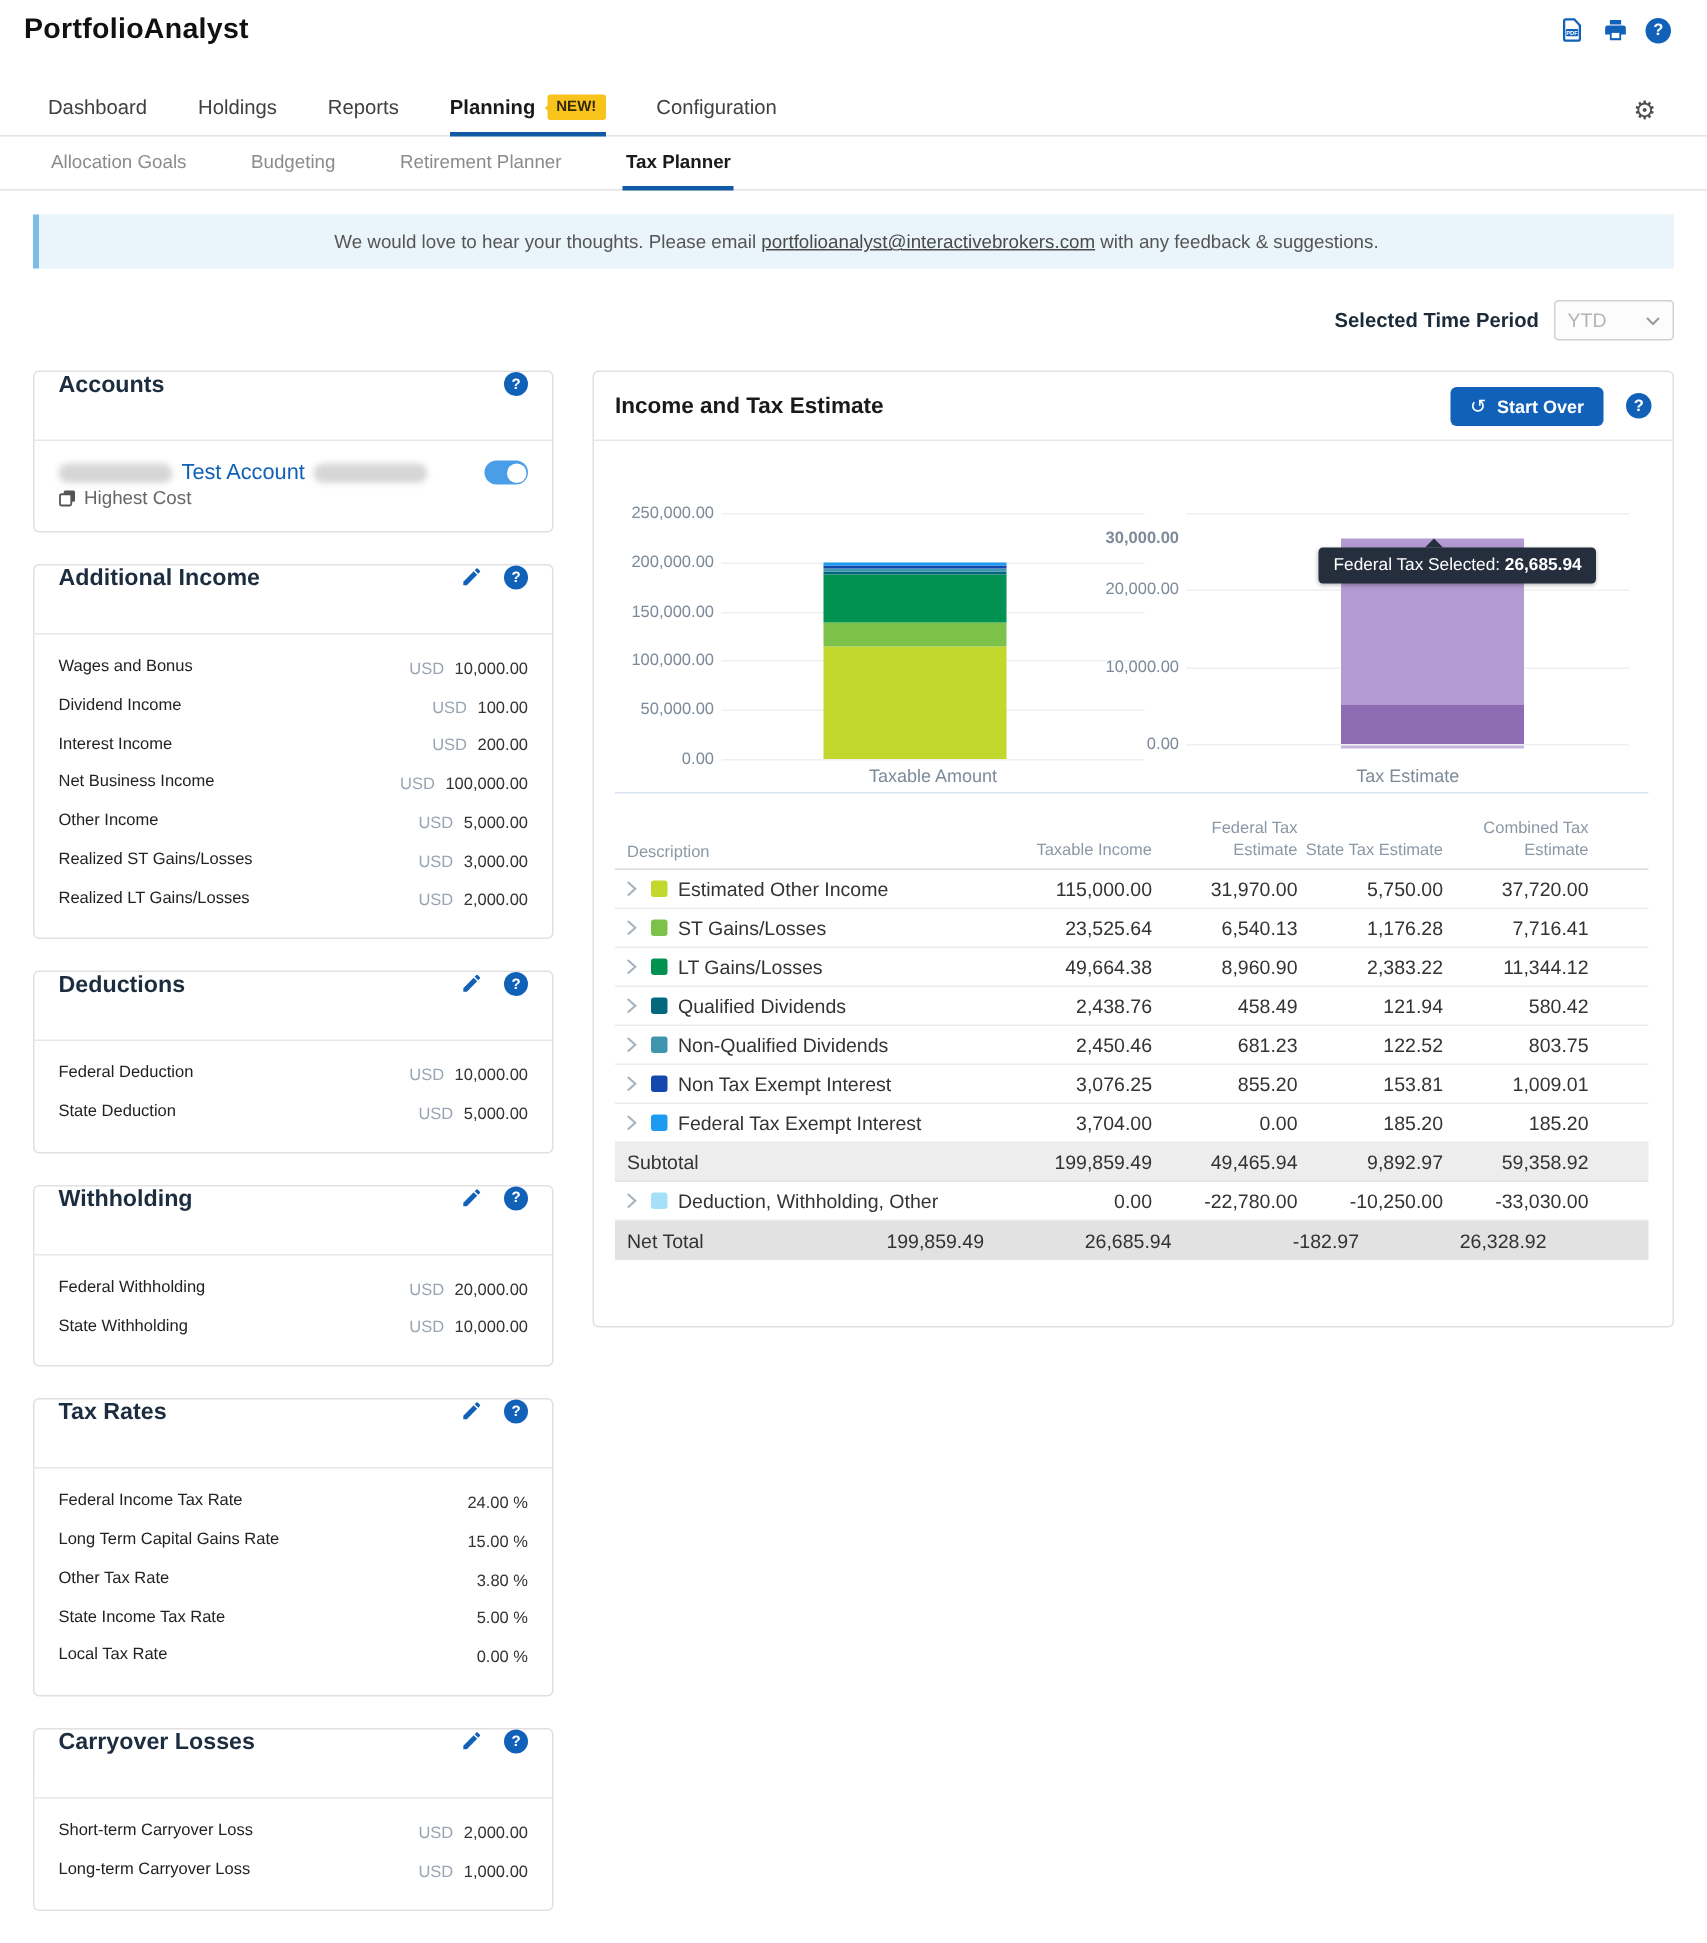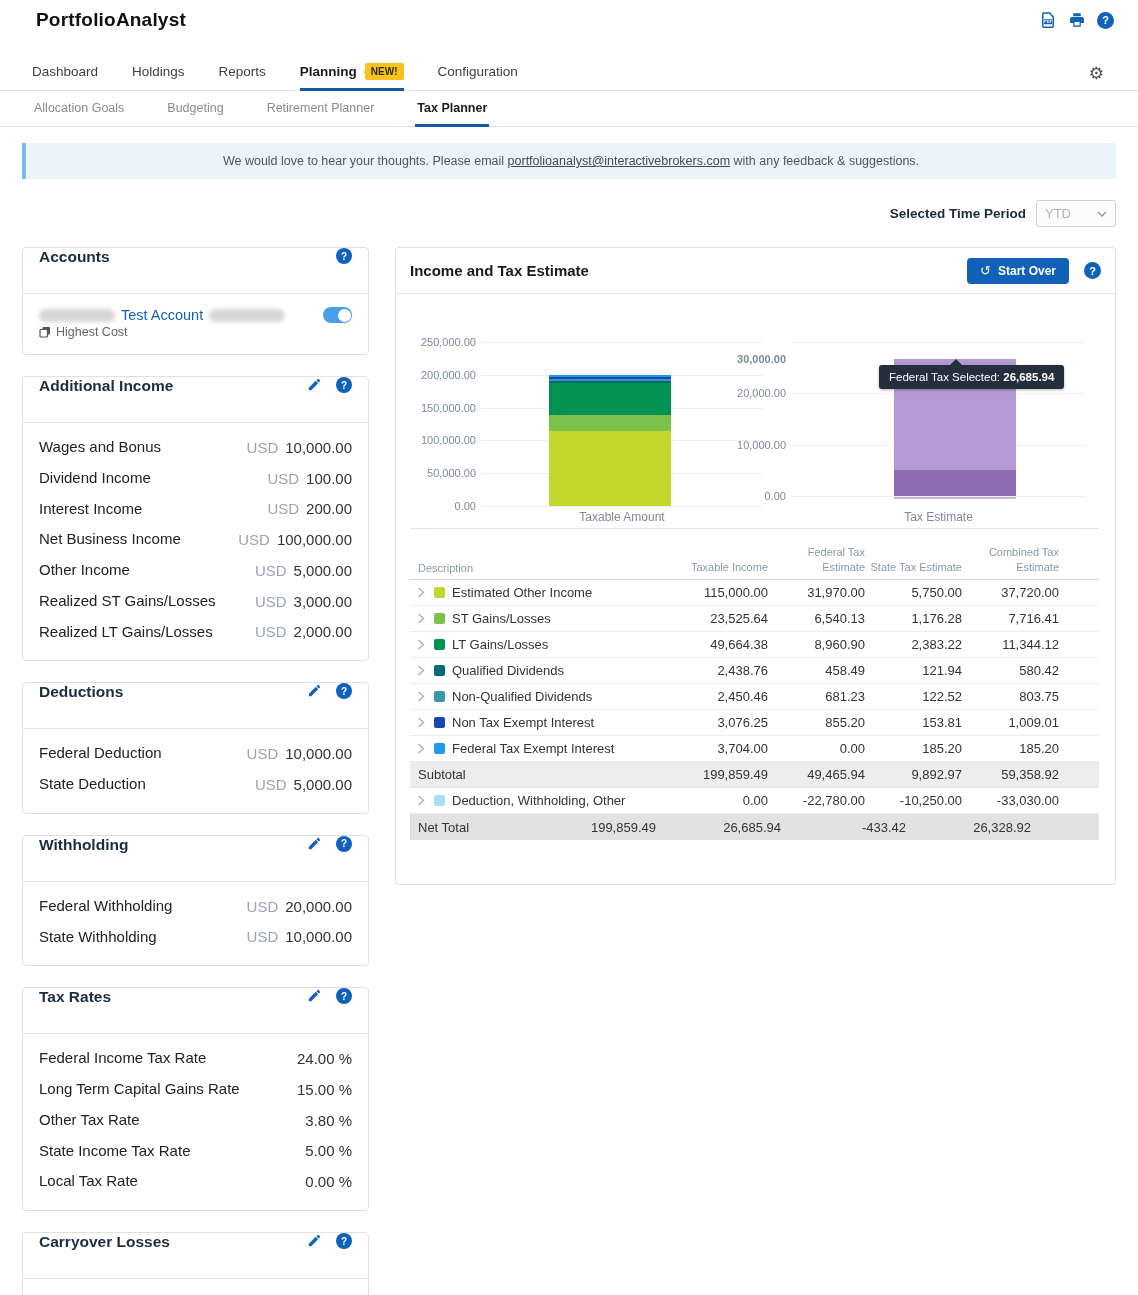--- a/index.html
+++ b/index.html
@@ -1,20 +1,20 @@
 <!DOCTYPE html>
 <html><head>
 <meta charset="utf-8">
 <style>
   * { margin:0; padding:0; box-sizing:border-box; }
   body { width:1138px; min-height:1295px; background:#fff; font-family:"Liberation Sans", sans-serif; color:#222; font-size:13px; }
   .page { position:relative; width:1138px; }
 
   
-  .app-header { display:flex; align-items:flex-start; justify-content:space-between; padding:9px 24px 0 36px; }
+  .app-header { display:flex; align-items:flex-start; justify-content:space-between; padding:9px 24px 0 16px; }
   .app-title { font-size:19px; font-weight:bold; color:#111; letter-spacing:.2px; }
   .header-icons { display:flex; align-items:center; gap:11px; margin-top:2px; }
   .hicon { display:inline-flex; cursor:pointer; }
   .help-circle { width:17px; height:17px; border-radius:50%; background:#1161b8; color:#fff; font-size:11px; font-weight:bold; display:inline-flex; align-items:center; justify-content:center; cursor:pointer; flex:none; }
 
   
   .tabs-row { position:relative; margin-top:24px; border-bottom:1px solid #e4e4e4; padding:0 32px; display:flex; align-items:flex-end; }
   .tabs { display:flex; gap:34px; }
   .tab { position:relative; padding:8px 0 10px; font-size:13.5px; color:#404040; cursor:pointer; display:flex; align-items:center; }
   .tab.active { color:#1a1a1a; font-weight:bold; }
@@ -38,21 +38,21 @@
   .content { display:flex; gap:26px; padding:20px 22px 10px; align-items:flex-start; }
   .left-col { width:347px; flex:none; }
 
   
   .card { border:1px solid #e0e0e0; border-radius:4px; margin-bottom:21px; background:#fff; }
   .card-header { display:flex; align-items:flex-start; padding:0 16px; height:46px; border-bottom:1px solid #e8e8e8; }
   .card-title { font-size:15.5px; font-weight:bold; color:#1c2d3f; flex:1; }
   .edit-icon { display:inline-flex; margin-right:14px; cursor:pointer; }
   .help-circle.sm { width:16px; height:16px; font-size:10px; }
   .card-body { padding:9px 16px 13px; }
-  .vrow { display:flex; justify-content:space-between; align-items:center; padding:6px 0; font-size:15px; }
+  .vrow { display:flex; justify-content:space-between; align-items:flex-end; padding:6px 0; font-size:11px; }
   .vlabel { color:#222; font-weight:500; max-width:205px; line-height:1.25; }
   .vval { white-space:nowrap; }
   .cur { color:#9aa5b3; margin-right:7px; }
   .amt { color:#333; }
 
   
   .acct-line { display:flex; align-items:center; padding:4px 0 2px; }
   .blur-box { height:13px; width:76px; border-radius:7px; background:#d6d6d6; filter:blur(2px); }
   .acct-name { color:#1161b8; font-size:14.5px; font-weight:500; margin:0 6px; }
   .acct-toggle { margin-left:auto; width:29px; height:16px; border-radius:8px; background:#4a9ee8; position:relative; cursor:pointer; flex:none; }
@@ -519,21 +519,21 @@
             <div class="num">0.00</div>
             <div class="num">-22,780.00</div>
             <div class="num">-10,250.00</div>
             <div class="num">-33,030.00</div>
             <div class="sp"></div>
           </div>
           <div class="trow total">
             <div class="desc plain">Net Total</div>
             <div class="num">199,859.49</div>
             <div class="num">26,685.94</div>
-            <div class="num">-433.42</div>
+            <div class="num">-182.97</div>
             <div class="num">26,328.92</div>
             <div class="sp"></div>
           </div>
         </div>
     </section>
 
   </div>
 </div>
 
 </body></html>

